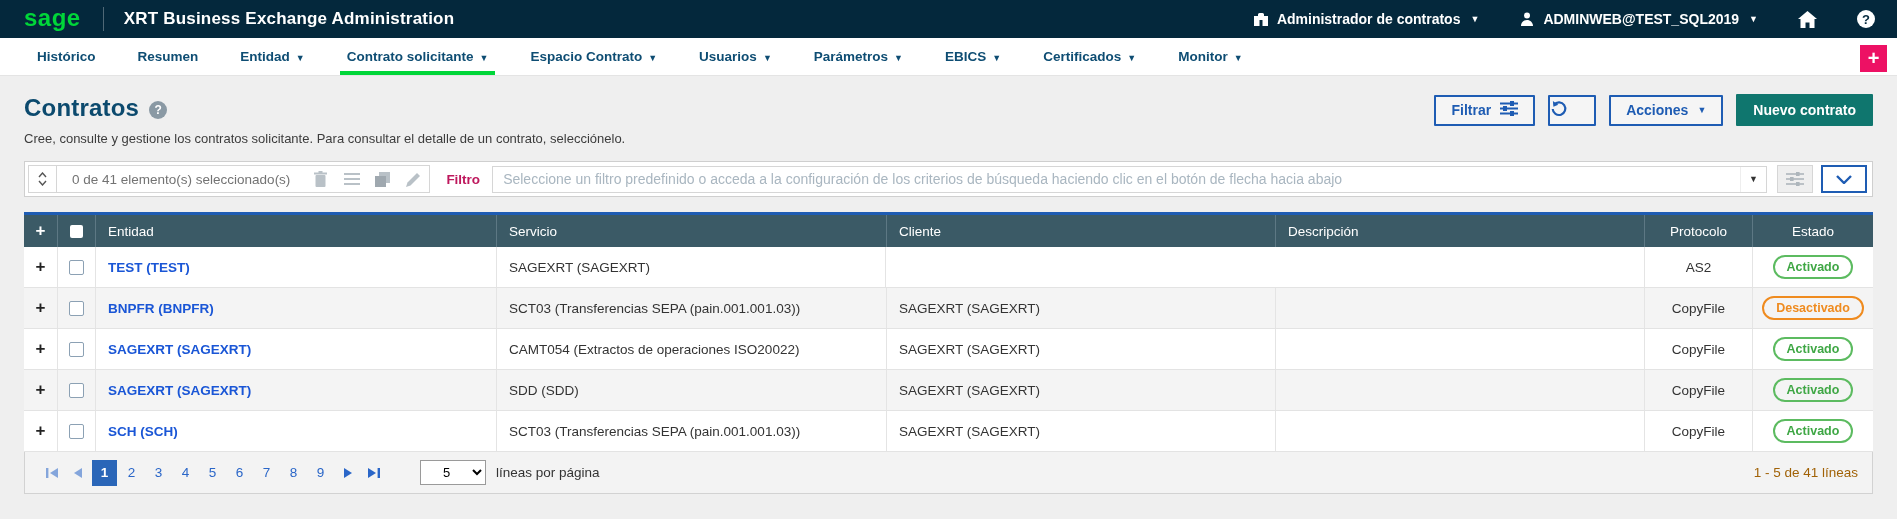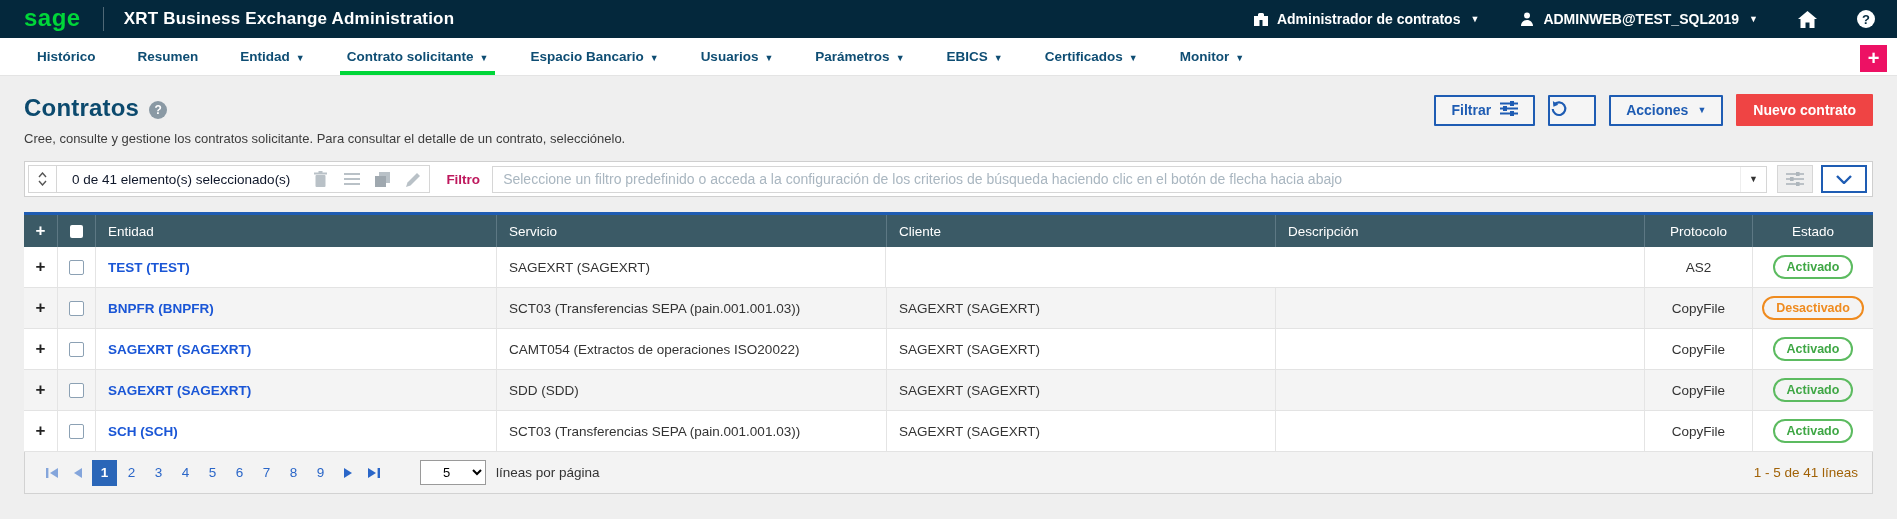--- a/index.html
+++ b/index.html
@@ -27,28 +27,28 @@
   
   .page-header { display:flex; align-items:flex-start; padding:18px 24px 0 24px; }
   .ph-left {}
   .title-row { display:flex; align-items:center; gap:10px; }
   h1.page-title { font-size:24px; color:#0c4a6e; font-weight:bold; letter-spacing:.2px; }
   .title-help { width:18px; height:18px; border-radius:50%; background:#8A99A4; color:#fff; font-size:12px; font-weight:bold; display:flex; align-items:center; justify-content:center; margin-top:3px; }
   .subtitle { font-size:13px; color:#3c3c3c; margin-top:9px; }
   .ph-actions { margin-left:auto; display:flex; align-items:center; gap:13px; }
   .btn { height:31px; display:flex; align-items:center; gap:9px; font-size:14px; font-weight:bold; cursor:pointer; border-radius:1px; }
   .btn-outline { border:2px solid #1E5CB3; color:#1E5CB3; background:#f5f5f5; padding:0 15px; }
-  .btn-primary { background:#ef4444; color:#fff; padding:0 17px; height:32px; }
+  .btn-primary { background:#0f766e; color:#fff; padding:0 17px; height:32px; }
   .btn-icon-only { width:48px; padding:0; }
 
   
   .toolbar { margin:15px 24px 0 24px; background:#fff; border:1px solid #cfcfcf; height:36px; display:flex; align-items:center; padding:3px; }
   .tool-left { display:flex; align-items:center; border:1px solid #d6d6d6; height:28px; background:#fff; }
   .chev-ctrl { width:28px; height:100%; display:flex; flex-direction:column; align-items:center; justify-content:center; gap:2px; border-right:1px solid #d6d6d6; cursor:pointer; color:#555; }
-  .selection-text { padding:0 15px; font-size:13.5px; color:#0f172a; white-space:nowrap; }
+  .selection-text { padding:0 15px; font-size:13.5px; color:#737373; white-space:nowrap; }
   .tool-ico { width:31px; height:100%; display:flex; align-items:center; justify-content:center; cursor:default; }
   .filtro-label { font-size:13.5px; font-weight:bold; color:#be185d; margin:0 12px 0 16px; }
   .filter-wrap { flex:1; display:flex; align-items:center; border:1px solid #d6d6d6; height:27px; background:#fff; }
   .filter-input { flex:1; border:none; outline:none; height:100%; padding:0 10px; font-size:14px; font-family:"Liberation Sans",sans-serif; color:#333; }
   .filter-input::placeholder { color:#A9B6C0; }
   .filter-caret { width:26px; height:100%; display:flex; align-items:center; justify-content:center; font-size:9px; color:#333; cursor:pointer; border-left:1px solid #eee; }
   .tool-right { display:flex; align-items:center; gap:8px; margin-left:10px; margin-right:2px; }
   .grid-settings-btn { width:36px; height:28px; border:1px solid #d6d6d6; background:#efefef; display:flex; align-items:center; justify-content:center; }
   .blue-chevron-btn { width:46px; height:28px; border:2px solid #1E5CB3; background:#fff; display:flex; align-items:center; justify-content:center; cursor:pointer; }
 
@@ -139,21 +139,21 @@
       </div>
       <div class="nav-item">
         <span>Entidad</span>
         <span class="caret">▼</span>
       </div>
       <div class="nav-item active">
         <span>Contrato solicitante</span>
         <span class="caret">▼</span>
       </div>
       <div class="nav-item">
-        <span>Espacio Bancario</span>
+        <span>Espacio Contrato</span>
         <span class="caret">▼</span>
       </div>
       <div class="nav-item">
         <span>Usuarios</span>
         <span class="caret">▼</span>
       </div>
       <div class="nav-item">
         <span>Parámetros</span>
         <span class="caret">▼</span>
       </div>

